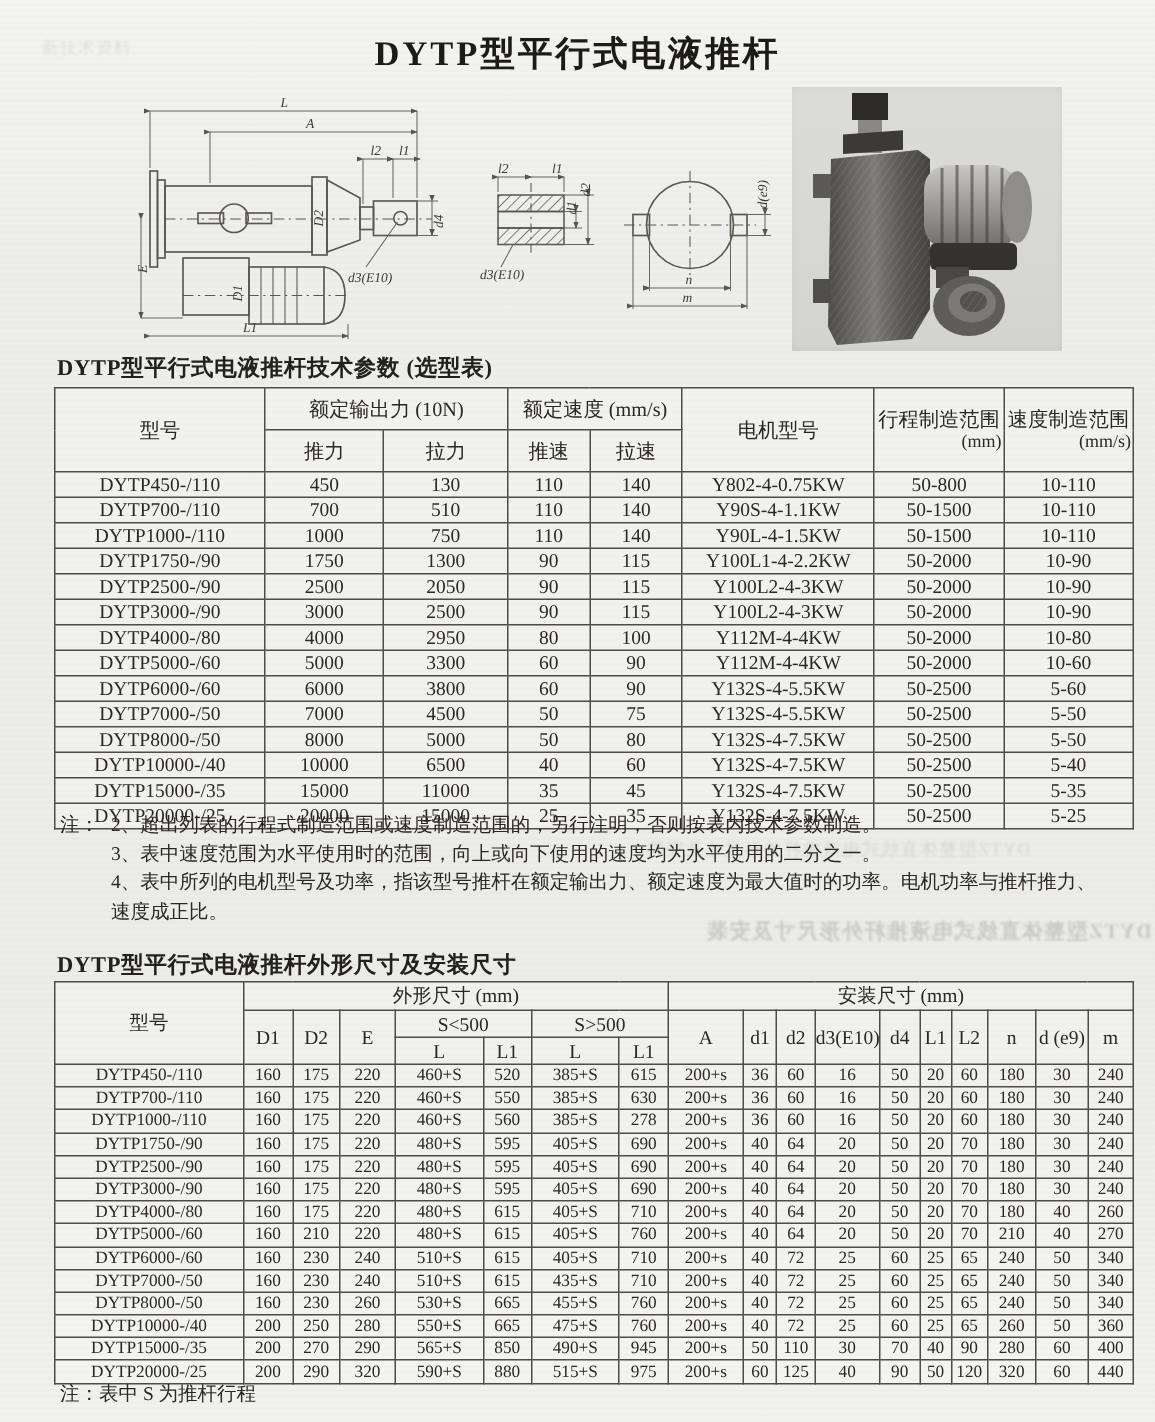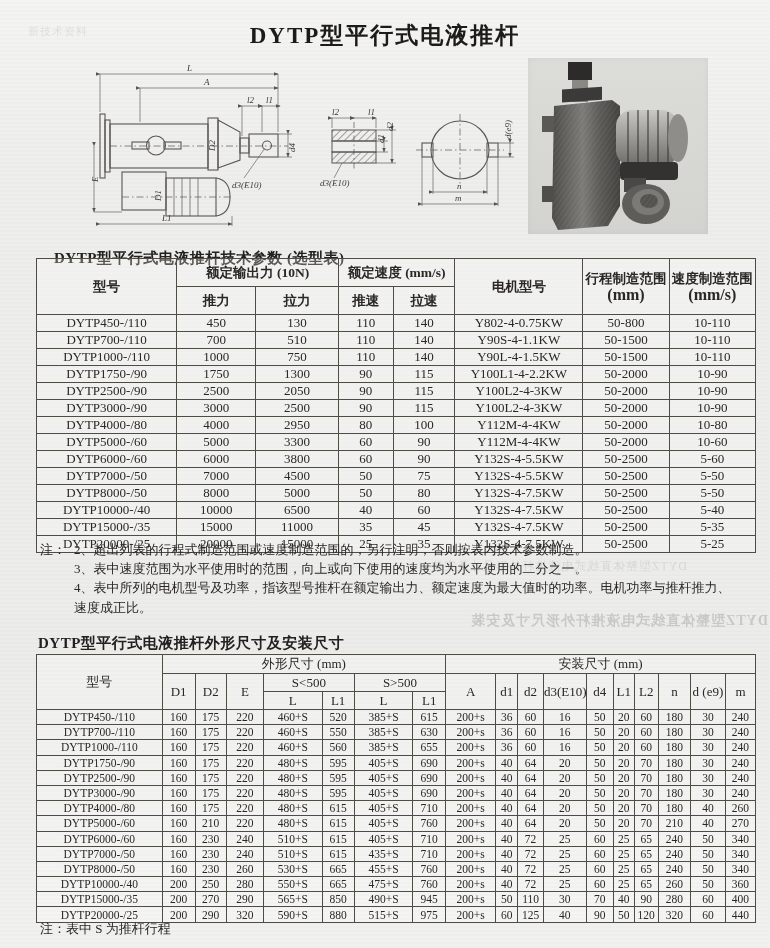--- a/index.html
+++ b/index.html
@@ -17,32 +17,32 @@
   .page-title{
     position:absolute;top:20px;left:0;width:100%;text-align:center;
     font-size:23px;font-weight:bold;letter-spacing:2px;color:#1d1b19;
   }
   
   .figures{position:absolute;top:58px;left:0;width:770px;height:172px;}
   .tech-drawing{position:absolute;left:92px;top:2px;}
   .photo{position:absolute;left:528px;top:0;width:180px;height:176px;background:linear-gradient(180deg,#dcdcd8,#d3d3cf);box-shadow:0 0 6px rgba(0,0,0,.05) inset;}
   
   .sec-title{position:absolute;left:38px;font-size:15px;font-weight:600;letter-spacing:.5px;color:#23211f;}
-  .sec-title.t1{top:249px;margin-left:16px;}
+  .sec-title.t1{top:236px;}
   .sec-title.t2{top:634px;}
   
   table{border-collapse:collapse;table-layout:fixed;position:absolute;left:36px;width:720px;background:rgba(255,255,255,.25);}
   th,td{border:1px solid #4f4b45;text-align:center;vertical-align:middle;overflow:hidden;white-space:nowrap;font-weight:normal;color:#2a2724;}
   table.tb1{top:258px;}
-  table.tb1 th{font-size:13.5px;height:25px;font-weight:bold;}
+  table.tb1 th{font-size:13.5px;height:25px;}
   table.tb1 td{font-size:13px;height:15.5px;padding:0 1px;}
   table.tb2{top:654px;}
   table.tb2 th{font-size:13px;height:17px;padding:0;}
   table.tb2 td{font-size:11.5px;height:14.2px;padding:0;}
-  .unit{display:block;font-size:16px;margin-top:-2px;}
+  .unit{display:block;font-size:12px;margin-top:-2px;text-align:right;}
   
   .notes{position:absolute;left:40px;top:540px;width:700px;font-size:13px;line-height:1.48;color:#2a2724;display:flex;}
   .notes-prefix{flex:0 0 34px;}
   .notes-list{flex:1;}
   .bottom-note{position:absolute;left:40px;top:920px;font-size:13px;color:#2a2724;}
   text{font-family:"Liberation Serif","DejaVu Serif",serif;}
 </style>
 </head>
 <body>
 
@@ -509,21 +509,21 @@
           <td>240</td>
         </tr>
         <tr>
           <td>DYTP1000-/110</td>
           <td>160</td>
           <td>175</td>
           <td>220</td>
           <td>460+S</td>
           <td>560</td>
           <td>385+S</td>
-          <td>655</td>
+          <td>278</td>
           <td>200+s</td>
           <td>36</td>
           <td>60</td>
           <td>16</td>
           <td>50</td>
           <td>20</td>
           <td>60</td>
           <td>180</td>
           <td>30</td>
           <td>240</td>

